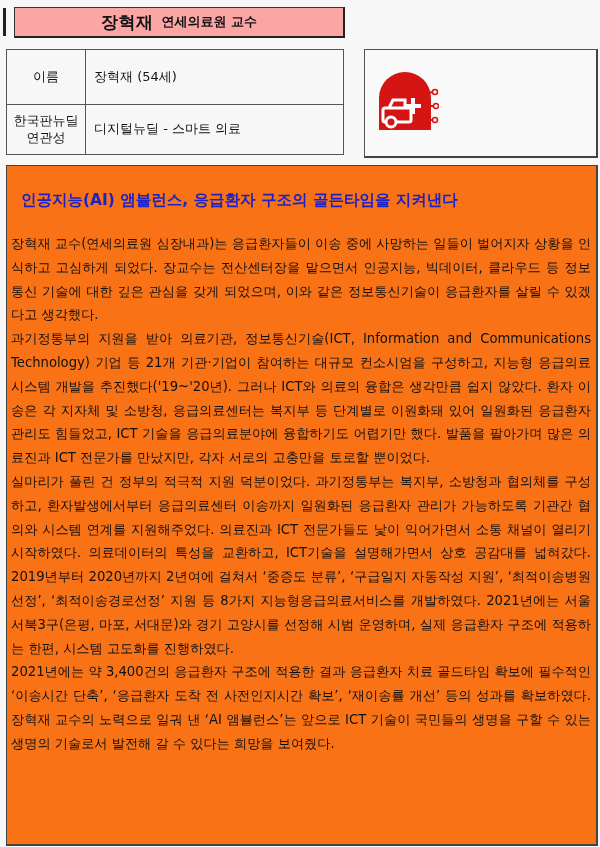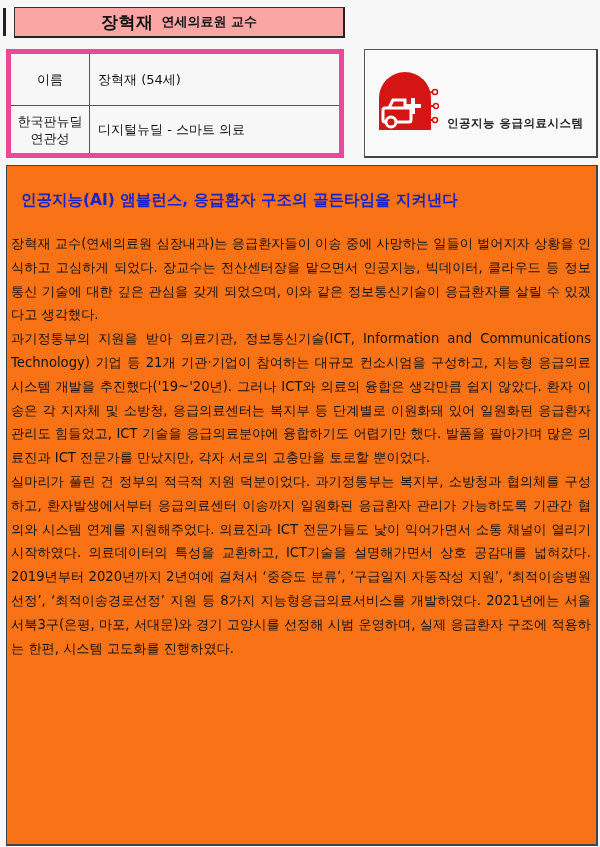--- a/index.html
+++ b/index.html
@@ -11,21 +11,21 @@
   .header-bar {
     position: absolute; left: 14px; top: 7px; width: 328px; height: 28px;
     background: #fca5a5; border: 1px solid #333; border-right: 2px solid #222; border-bottom: 2px solid #222;
     display: flex; align-items: center; justify-content: center; gap: 8px;
   }
   .header-name { font-weight: bold; font-size: 17px; letter-spacing: 0.5px; }
   .header-affil { font-weight: bold; font-size: 13px; }
 
   .info-table {
     position: absolute; left: 6px; top: 49px; width: 338px; height: 106px;
-    border: 5px solid #ec4899; border-collapse: collapse; background: #f7f7f7;
+    border: 1px solid #ec4899; border-collapse: collapse; background: #f7f7f7;
   }
   .info-table td { border: 1px solid #555; font-size: 13px; padding: 0 8px; }
   .info-table td.lbl { width: 70px; text-align: center; padding: 0 4px; line-height: 17px; }
   .info-table tr.r1 { height: 54px; }
   .info-table tr.r2 { height: 50px; }
 
   .logo-box {
     position: absolute; left: 364px; top: 49px; width: 231px; height: 106px;
     border: 1px solid #555; border-right: 2px solid #444; border-bottom: 2px solid #444; background: #f9f9f9;
   }
@@ -82,23 +82,23 @@
     <circle cx="16" cy="52" r="5" fill="#d51414" stroke="#fff" stroke-width="3"></circle>
     <rect x="36" y="28" width="4" height="16" fill="#fff"></rect>
     <rect x="30" y="34" width="16" height="4" fill="#fff"></rect>
     <line x1="46" y1="24" x2="58" y2="22" stroke="#d51414" stroke-width="2"></line>
     <circle cx="60" cy="22" r="2.5" fill="#fff" stroke="#d51414" stroke-width="1.5"></circle>
     <line x1="46" y1="36" x2="60" y2="36" stroke="#d51414" stroke-width="2"></line>
     <circle cx="61" cy="36" r="2.5" fill="#fff" stroke="#d51414" stroke-width="1.5"></circle>
     <line x1="40" y1="50" x2="58" y2="50" stroke="#d51414" stroke-width="2"></line>
     <circle cx="60" cy="50" r="2.5" fill="#fff" stroke="#d51414" stroke-width="1.5"></circle>
   </svg>
-  <div class="logo-sub">인공지능 응급의료시스템</div>
 </div>
 
 <div class="article">
   <div class="article-title">인공지능(AI) 앰뷸런스, 응급환자 구조의 골든타임을 지켜낸다</div>
   <div class="article-body">
     <p> 장혁재 교수(연세의료원 심장내과)는 응급환자들이 이송 중에 사망하는 일들이 벌어지자 상황을 인식하고 고심하게 되었다. 장교수는 전산센터장을 맡으면서 인공지능, 빅데이터, 클라우드 등 정보통신 기술에 대한 깊은 관심을 갖게 되었으며, 이와 같은 정보통신기술이 응급환자를 살릴 수 있겠다고 생각했다.</p>
     <p>과기정통부의 지원을 받아 의료기관, 정보통신기술(ICT, Information and Communications Technology) 기업 등 21개 기관·기업이 참여하는 대규모 컨소시엄을 구성하고, 지능형 응급의료시스템 개발을 추진했다('19~'20년). 그러나 ICT와 의료의 융합은 생각만큼 쉽지 않았다. 환자 이송은 각 지자체 및 소방청, 응급의료센터는 복지부 등 단계별로 이원화돼 있어 일원화된 응급환자 관리도 힘들었고, ICT 기술을 응급의료분야에 융합하기도 어렵기만 했다. 발품을 팔아가며 많은 의료진과 ICT 전문가를 만났지만, 각자 서로의 고충만을 토로할 뿐이었다.</p>
     <p>실마리가 풀린 건 정부의 적극적 지원 덕분이었다. 과기정통부는 복지부, 소방청과 협의체를 구성하고, 환자발생에서부터 응급의료센터 이송까지 일원화된 응급환자 관리가 가능하도록 기관간 협의와 시스템 연계를 지원해주었다. 의료진과 ICT 전문가들도 낯이 익어가면서 소통 채널이 열리기 시작하였다. 의료데이터의 특성을 교환하고, ICT기술을 설명해가면서 상호 공감대를 넓혀갔다. 2019년부터 2020년까지 2년여에 걸쳐서 ‘중증도 분류’, ‘구급일지 자동작성 지원’, ‘최적이송병원선정’, ‘최적이송경로선정’ 지원 등 8가지 지능형응급의료서비스를 개발하였다. 2021년에는 서울 서북3구(은평, 마포, 서대문)와 경기 고양시를 선정해 시범 운영하며, 실제 응급환자 구조에 적용하는 한편, 시스템 고도화를 진행하였다.</p>
+    <p>2021년에는 약 3,400건의 응급환자 구조에 적용한 결과 응급환자 치료 골드타임 확보에 필수적인 ‘이송시간 단축’, ‘응급환자 도착 전 사전인지시간 확보’, ‘재이송률 개선’ 등의 성과를 확보하였다. 장혁재 교수의 노력으로 일궈 낸 ‘AI 앰뷸런스’는 앞으로 ICT 기술이 국민들의 생명을 구할 수 있는 생명의 기술로서 발전해 갈 수 있다는 희망을 보여줬다.</p>
   </div>
 </div>
 
 </body></html>

